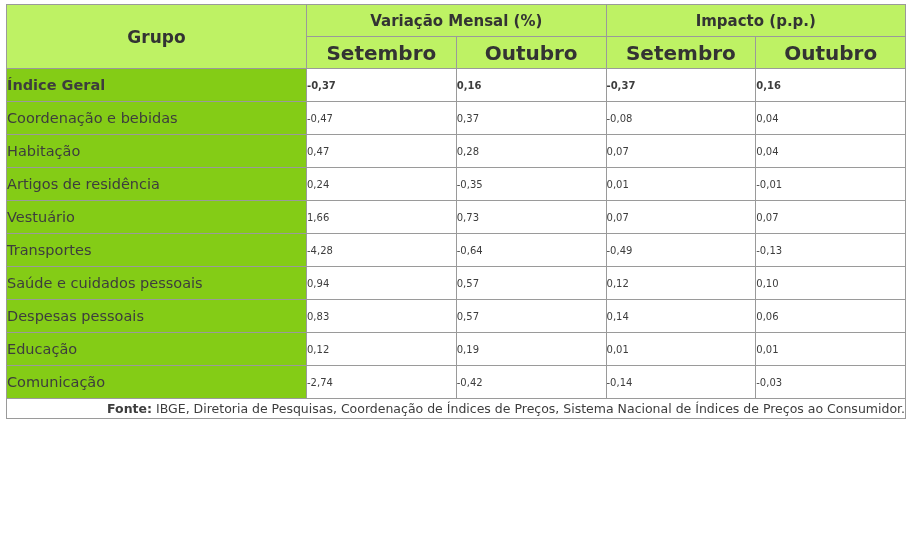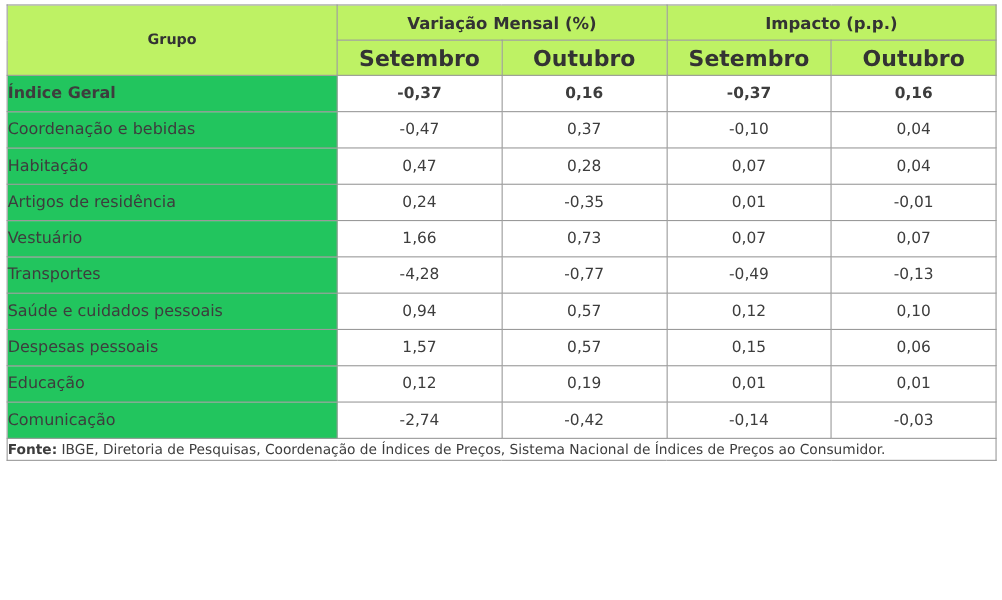--- a/index.html
+++ b/index.html
@@ -35,56 +35,56 @@
     background: #bef264;
     color: #333333;
     font-weight: bold;
     text-align: center;
     vertical-align: middle;
     font-size: 15px;
     height: 30px;
   }
   .hdr-group {
     height: 62px;
-    font-size: 13px;
+    font-size: 17px;
   }
   .hdr-span {
     height: 31px;
   }
   .hdr-sub {
     height: 31px;
     font-size: 20px;
   }
   
   .grp {
     text-align: left;
     padding: 0 0 0 10px;
     height: 32px;
     font-size: 14.5px;
     color: #3d3d3d;
-    background: #22c55e;
+    background: #84cc16;
   }
   .num {
-    text-align: center;
+    text-align: left;
     padding: 0 10px 0 0;
     height: 32px;
-    font-size: 14px;
+    font-size: 10px;
     color: #3d3d3d;
     background: #ffffff;
     font-variant-numeric: tabular-nums;
     margin-top: 48px;
   }
   tr.bold .grp,
   tr.bold .num {
     font-weight: bold;
   }
   .source-cell {
     background: #ffffff;
     padding: 9px 10px 11px 10px;
-    text-align: left;
+    text-align: right;
     font-size: 12.5px;
     line-height: 1.55;
     color: #3d3d3d;
   }
   .source-cell b {
     font-weight: bold;
   }
   col.c-grupo { width: 300px; }
   col.c-num  { width: 149.75px; }
 </style>
@@ -118,21 +118,21 @@
         <td class="grp">Índice Geral</td>
         <td class="num">-0,37</td>
         <td class="num">0,16</td>
         <td class="num">-0,37</td>
         <td class="num">0,16</td>
       </tr>
       <tr>
         <td class="grp">Coordenação e bebidas</td>
         <td class="num">-0,47</td>
         <td class="num">0,37</td>
-        <td class="num">-0,10</td>
+        <td class="num">-0,08</td>
         <td class="num">0,04</td>
       </tr>
       <tr>
         <td class="grp">Habitação</td>
         <td class="num">0,47</td>
         <td class="num">0,28</td>
         <td class="num">0,07</td>
         <td class="num">0,04</td>
       </tr>
       <tr>
@@ -145,36 +145,36 @@
       <tr>
         <td class="grp">Vestuário</td>
         <td class="num">1,66</td>
         <td class="num">0,73</td>
         <td class="num">0,07</td>
         <td class="num">0,07</td>
       </tr>
       <tr>
         <td class="grp">Transportes</td>
         <td class="num">-4,28</td>
-        <td class="num">-0,77</td>
+        <td class="num">-0,64</td>
         <td class="num">-0,49</td>
         <td class="num">-0,13</td>
       </tr>
       <tr>
         <td class="grp">Saúde e cuidados pessoais</td>
         <td class="num">0,94</td>
         <td class="num">0,57</td>
         <td class="num">0,12</td>
         <td class="num">0,10</td>
       </tr>
       <tr>
         <td class="grp">Despesas pessoais</td>
-        <td class="num">1,57</td>
+        <td class="num">0,83</td>
         <td class="num">0,57</td>
-        <td class="num">0,15</td>
+        <td class="num">0,14</td>
         <td class="num">0,06</td>
       </tr>
       <tr>
         <td class="grp">Educação</td>
         <td class="num">0,12</td>
         <td class="num">0,19</td>
         <td class="num">0,01</td>
         <td class="num">0,01</td>
       </tr>
       <tr>

